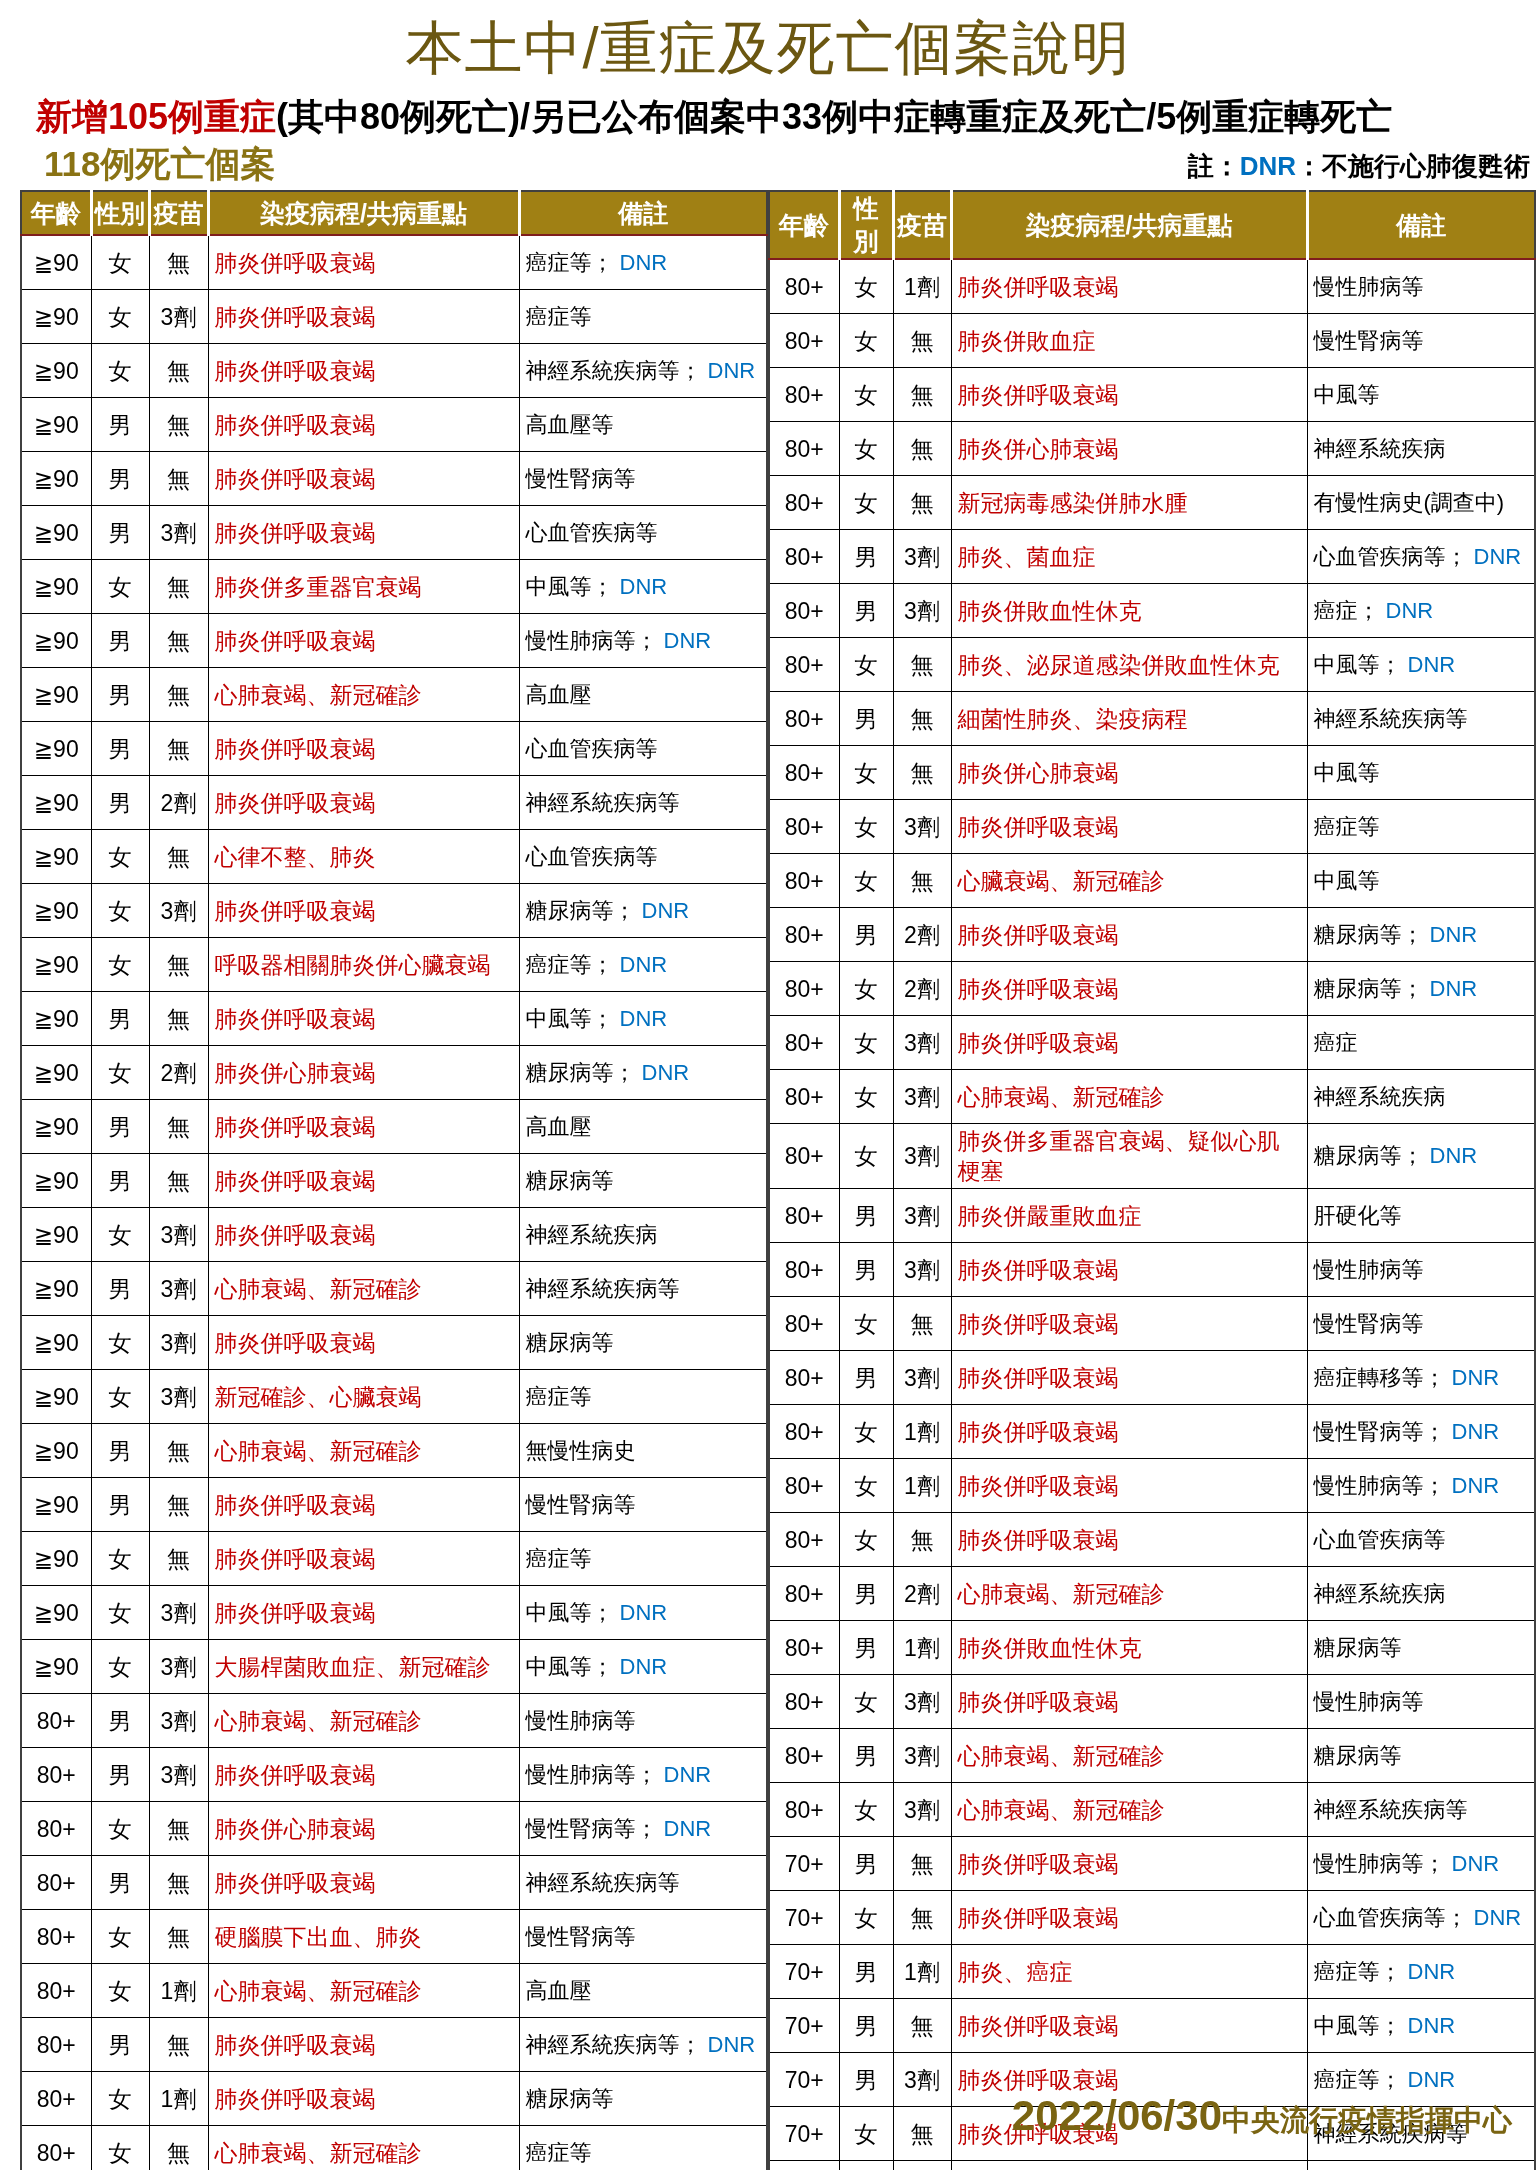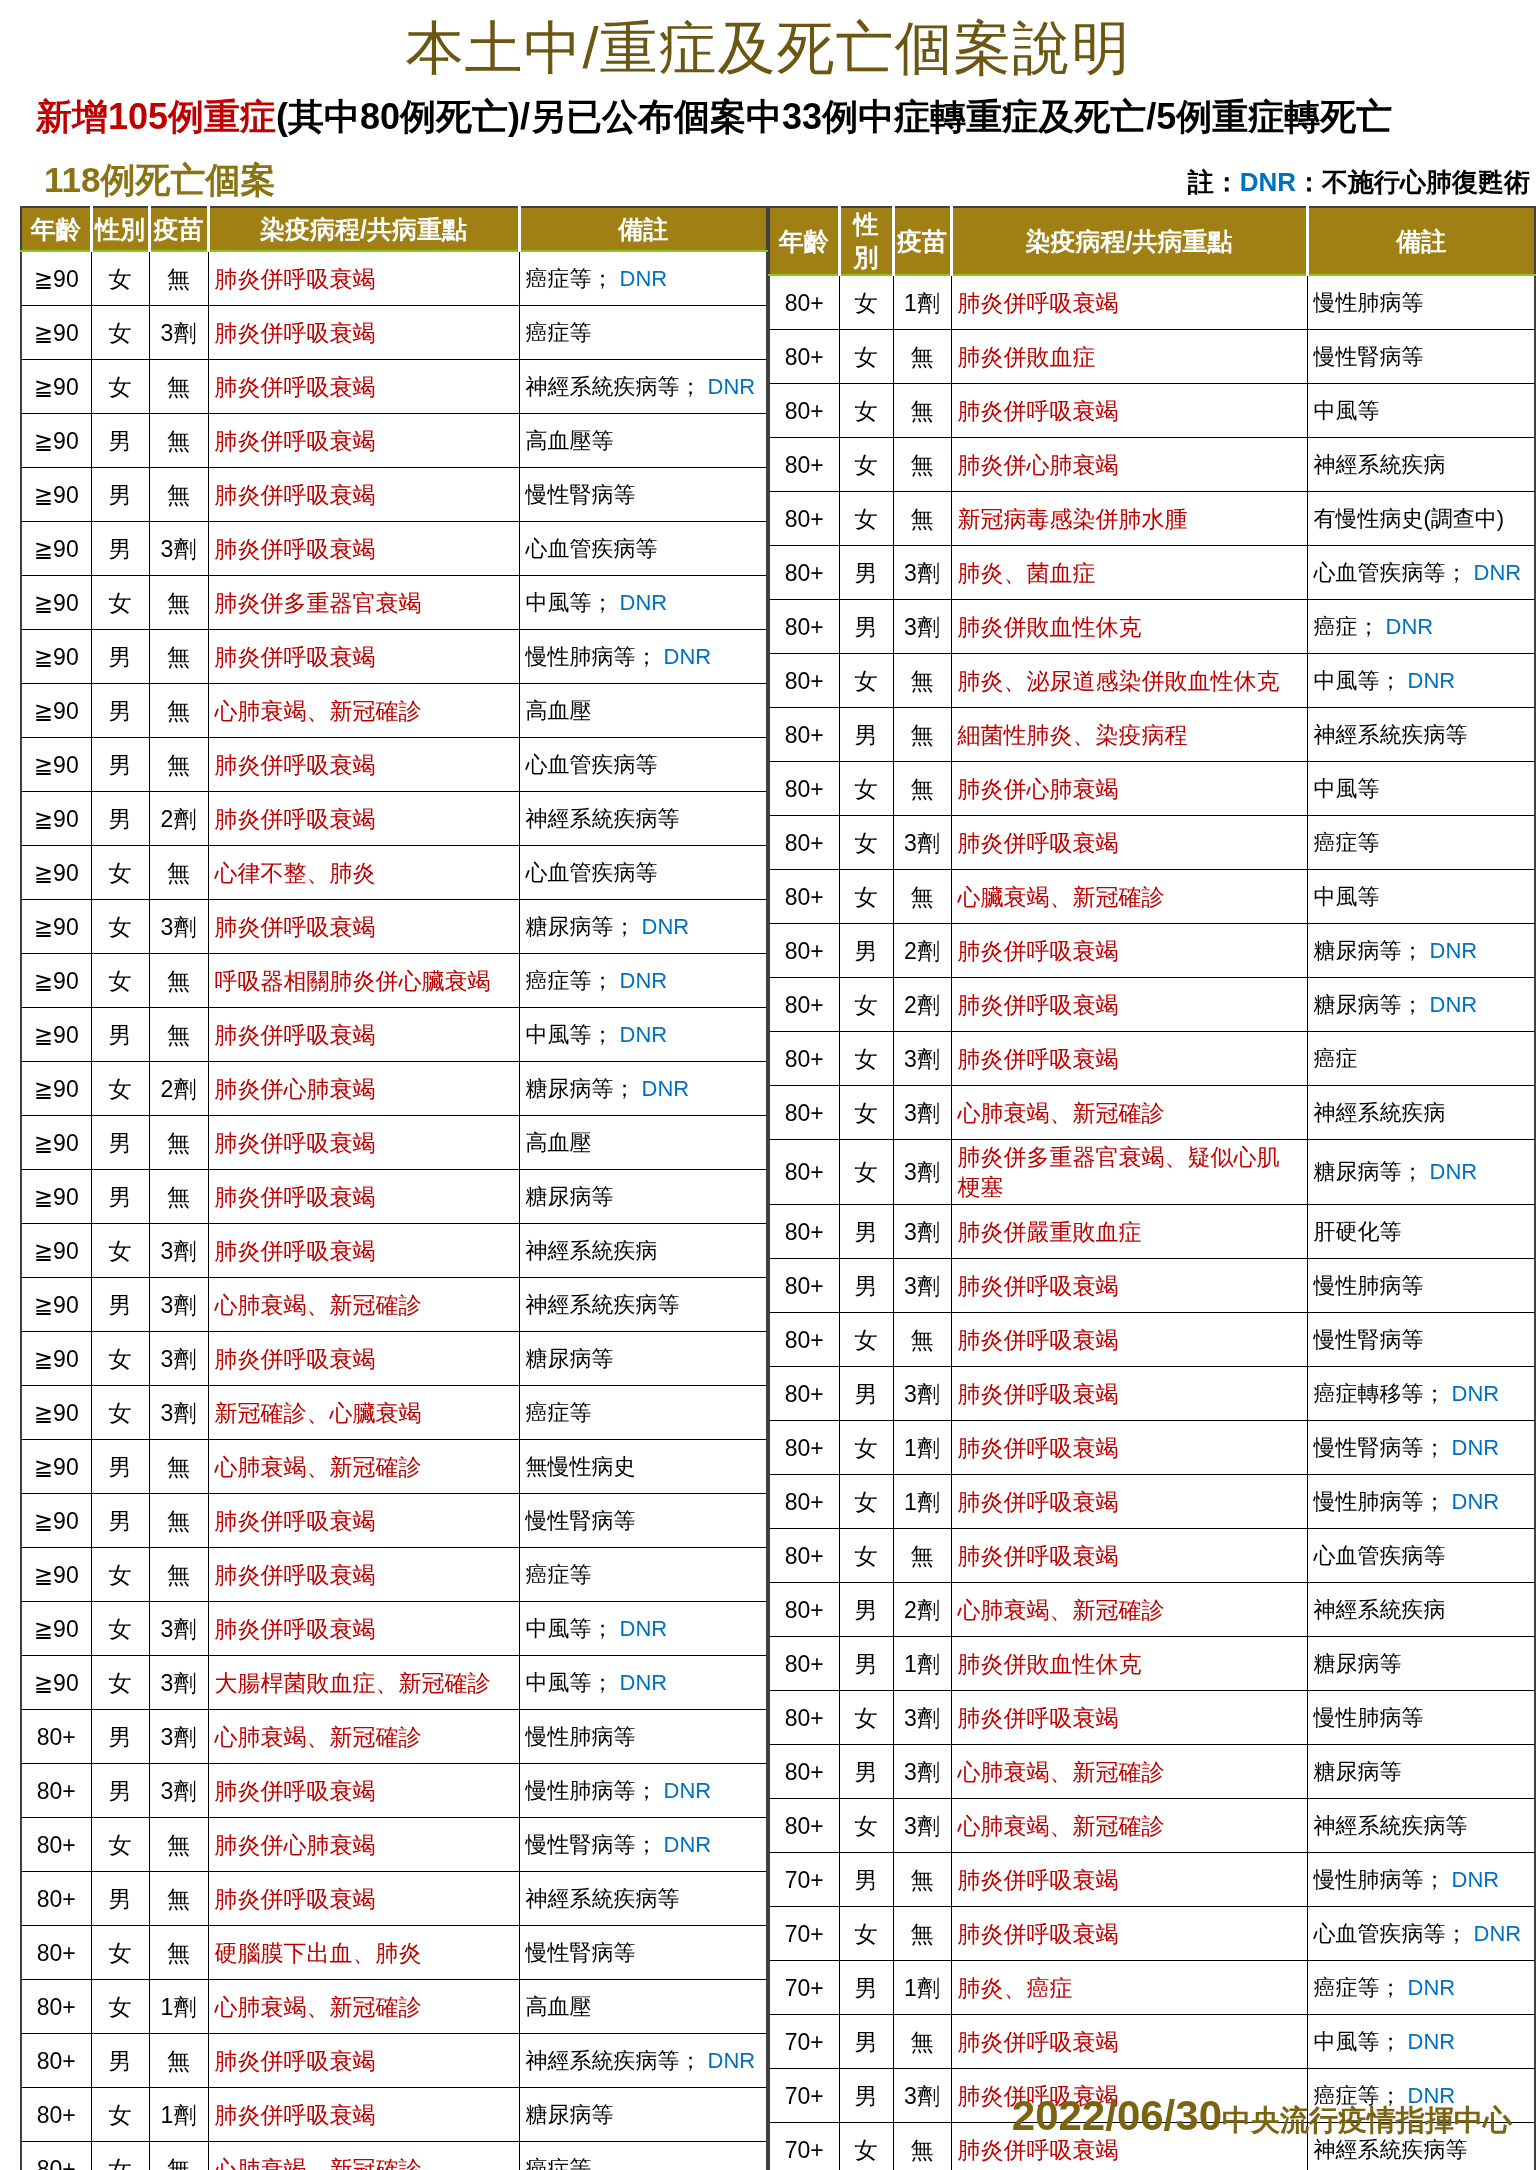--- a/index.html
+++ b/index.html
@@ -12,32 +12,32 @@
     margin:10px 0 2px 0;text-align:center;
     font-size:58px;font-weight:normal;color:#6b5711;letter-spacing:1px;
   }
   .subtitle{
     margin:4px 10px 0 36px;
     font-size:36px;font-weight:bold;color:#000;line-height:50px;white-space:nowrap;
   }
   .subtitle .red{color:#c00000;}
   .meta-row{
     display:flex;justify-content:space-between;align-items:flex-end;
-    margin:16px 6px 4px 44px;
+    margin:0 6px 4px 44px;
     gap:35px;
   }
   .line2{font-size:35px;font-weight:bold;color:#8a7314;line-height:44px;}
   .dnr-note{font-size:26px;font-weight:600;color:#000;line-height:40px;white-space:nowrap;}
   .dnr-note .blue{color:#0070c0;}
   .tables{display:flex;align-items:flex-start;margin-left:20px;}
   table{border-collapse:collapse;table-layout:fixed;background:#fff;}
   table{border:2.5px solid #404040;}
   th{
     background:#a08014;color:#ffffff;font-size:25px;font-weight:bold;
-    height:42px;padding:0 2px;border-left:3px solid #ffffff;border-bottom:2px solid #84cc16;
+    height:42px;padding:0 2px;border-left:3px solid #ffffff;border-bottom:2px solid #7f1d1d;
     text-align:center;
   }
   th:first-child{border-left:none;}
   td{
     border:1.5px solid #000;height:49px;line-height:30px;
     font-size:23px;padding:2px 6px;overflow:hidden;background:#fff;
   }
   td.center{text-align:center;padding:2px 2px;}
   td.disease{color:#c00000;text-align:left;}
   td.note-cell{font-size:22px;white-space:nowrap;text-align:left;}

